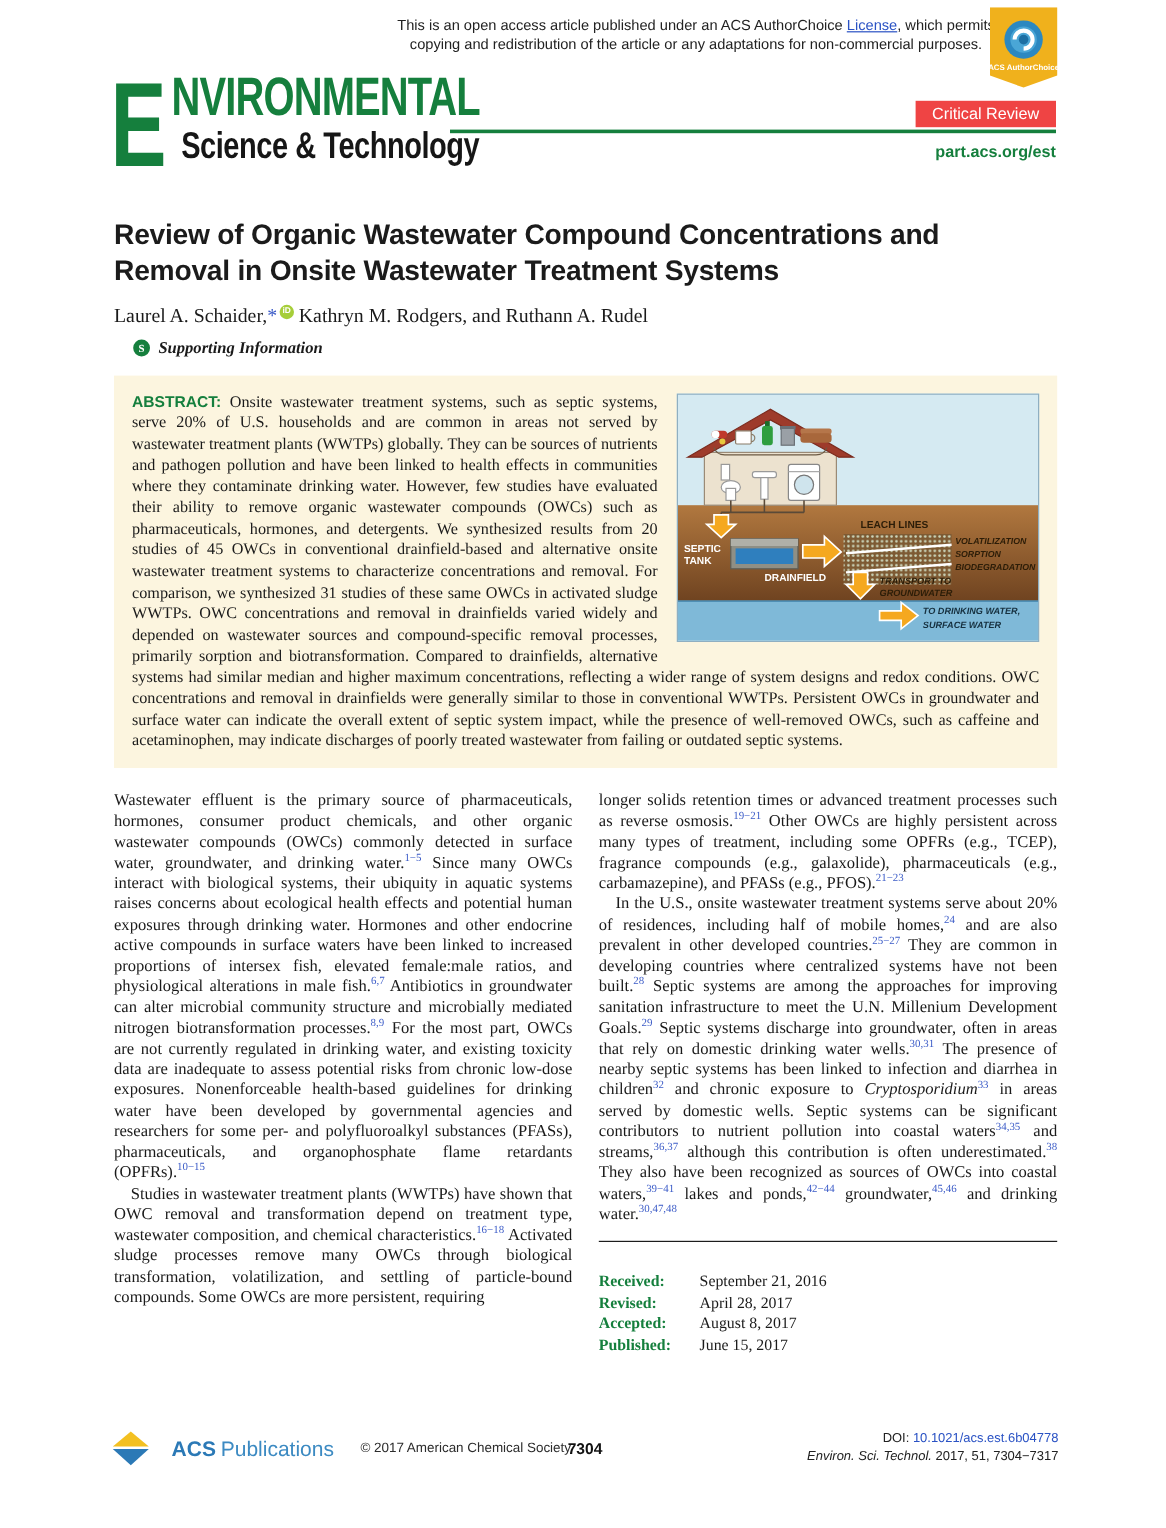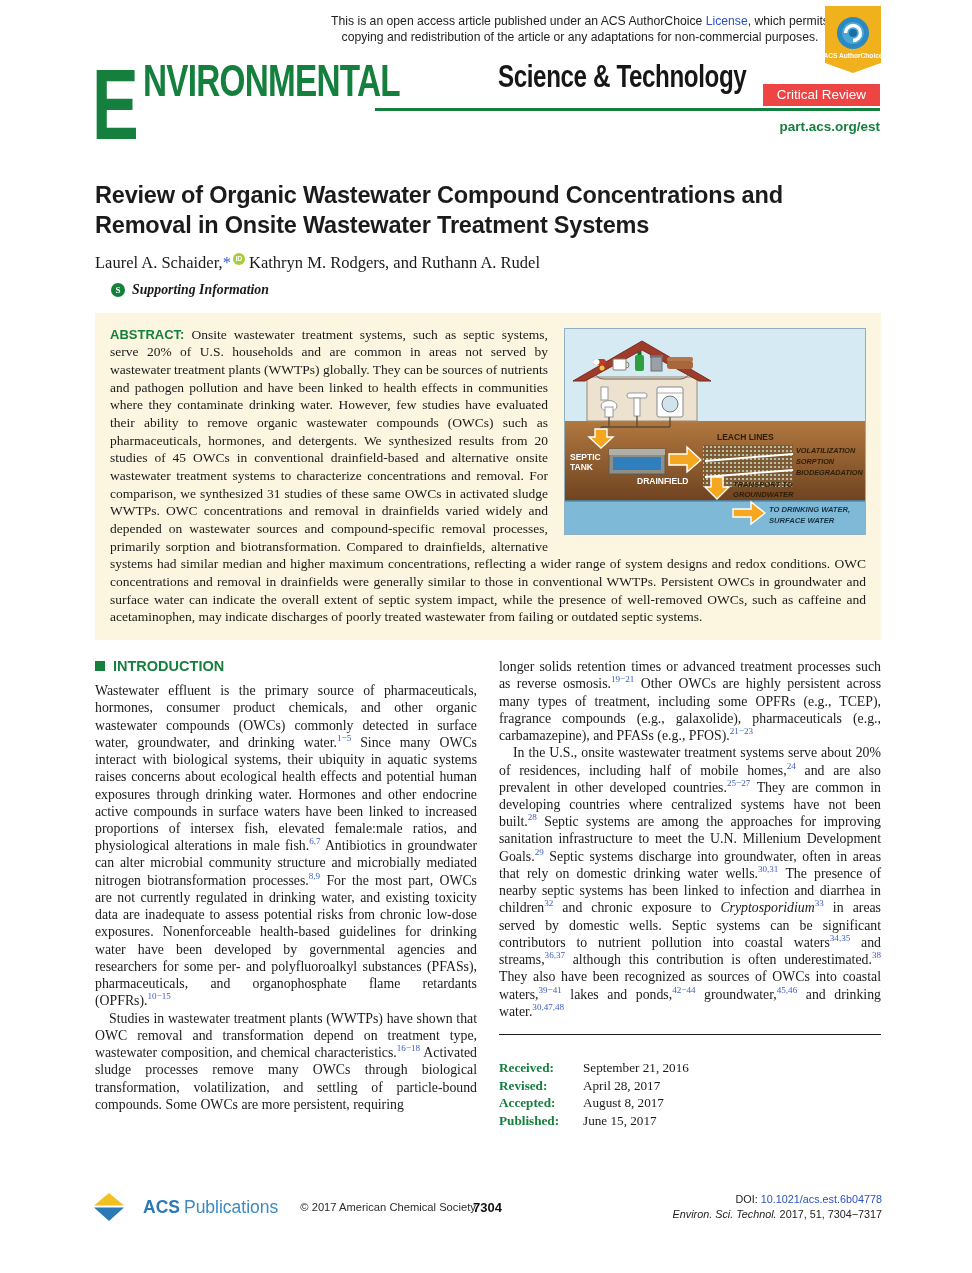--- a/index.html
+++ b/index.html
@@ -3,29 +3,29 @@
 <meta charset="utf-8">
 <style>
   * { box-sizing: border-box; }
   html,body { margin:0; padding:0; background:#ffffff; }
   .page { position:relative; width:972px; height:1273px; background:#fff;
           font-family:"Liberation Serif", serif; color:#1a1a1a; overflow:hidden; }
 
   
   .notice { position:absolute; left:330px; top:14px; width:500px; text-align:center;
             font-family:"Liberation Sans", sans-serif; font-size:12.2px; line-height:1.3; color:#222; }
-  .inline-link { color:#2a52c4; cursor:pointer; }
+  .inline-link { color:#2a52c4; text-decoration:underline; cursor:pointer; }
 
   .badge-wrap { position:absolute; right:90px; top:6px; }
 
   
   .logo { position:absolute; left:92px; top:56px; display:flex; align-items:flex-start; }
   .logo-e { font-family:"Liberation Sans", sans-serif; font-weight:bold; font-size:100px; line-height:96px;
             color:#157f3d; transform:scaleX(.70); transform-origin:left top; }
-  .logo-lines { display:flex; flex-direction:row; margin-left:-16px; padding-top:2px; }
+  .logo-lines { display:flex; flex-direction:column; margin-left:-16px; padding-top:2px; }
   .logo-top { font-family:"Liberation Sans", sans-serif; font-weight:bold; font-size:45px; line-height:45px;
               color:#157f3d; transform:scaleX(.74); transform-origin:left; letter-spacing:-1px; }
   .logo-bottom { font-family:"Liberation Sans", sans-serif; font-weight:bold; font-size:31px; line-height:31px;
                  color:#161616; transform:scaleX(.78); transform-origin:left; margin-top:3px; margin-left:8px;
                  letter-spacing:-0.5px; }
 
   .rule-green { position:absolute; left:375px; width:505px; top:108px; height:3px; background:#157f3d; }
   .critical { position:absolute; right:92px; top:84px; background:#ef4444; color:#fff;
               font-family:"Liberation Sans", sans-serif; font-size:13.5px; padding:3px 14px 4px; }
   .pubs { position:absolute; right:92px; top:119px; color:#157f3d; font-family:"Liberation Sans", sans-serif;
@@ -201,24 +201,20 @@
           <polygon points="168,180 186,180 186,173 200,184 186,195 186,188 168,188" fill="#f5a81f" stroke="#ffffff" stroke-width="1.4"></polygon>
           <text x="204" y="183" font-family="Liberation Sans, sans-serif" font-size="7.6" font-weight="bold" font-style="italic" fill="#16303f">TO DRINKING WATER,</text>
           <text x="204" y="194" font-family="Liberation Sans, sans-serif" font-size="7.6" font-weight="bold" font-style="italic" fill="#16303f">SURFACE WATER</text>
         </svg>
       </figure>
       <p class="abstract-p"><span class="abstract-label">ABSTRACT:</span><span> Onsite wastewater treatment systems, such as septic systems, serve 20% of U.S. households and are common in areas not served by wastewater treatment plants (WWTPs) globally. They can be sources of nutrients and pathogen pollution and have been linked to health effects in communities where they contaminate drinking water. However, few studies have evaluated their ability to remove organic wastewater compounds (OWCs) such as pharmaceuticals, hormones, and detergents. We synthesized results from 20 studies of 45 OWCs in conventional drainfield-based and alternative onsite wastewater treatment systems to characterize concentrations and removal. For comparison, we synthesized 31 studies of these same OWCs in activated sludge WWTPs. OWC concentrations and removal in drainfields varied widely and depended on wastewater sources and compound-specific removal processes, primarily sorption and biotransformation. Compared to drainfields, alternative systems had similar median and higher maximum concentrations, reflecting a wider range of system designs and redox conditions. OWC concentrations and removal in drainfields were generally similar to those in conventional WWTPs. Persistent OWCs in groundwater and surface water can indicate the overall extent of septic system impact, while the presence of well-removed OWCs, such as caffeine and acetaminophen, may indicate discharges of poorly treated wastewater from failing or outdated septic systems.</span></p>
     </div>
 
     <div class="columns">
       <div class="col">
-        <h2 class="intro-head">
-          <span class="sq"></span>
-          <span>INTRODUCTION</span>
-        </h2>
         <p class="body">Wastewater effluent is the primary source of pharmaceuticals, hormones, consumer product chemicals, and other organic wastewater compounds (OWCs) commonly detected in surface water, groundwater, and drinking water.<sup class="cite">1−5</sup> Since many OWCs interact with biological systems, their ubiquity in aquatic systems raises concerns about ecological health effects and potential human exposures through drinking water. Hormones and other endocrine active compounds in surface waters have been linked to increased proportions of intersex fish, elevated female:male ratios, and physiological alterations in male fish.<sup class="cite">6,7</sup> Antibiotics in groundwater can alter microbial community structure and microbially mediated nitrogen biotransformation processes.<sup class="cite">8,9</sup> For the most part, OWCs are not currently regulated in drinking water, and existing toxicity data are inadequate to assess potential risks from chronic low-dose exposures. Nonenforceable health-based guidelines for drinking water have been developed by governmental agencies and researchers for some per- and polyfluoroalkyl substances (PFASs), pharmaceuticals, and organophosphate flame retardants (OPFRs).<sup class="cite">10−15</sup></p>
         <p class="body indent">Studies in wastewater treatment plants (WWTPs) have shown that OWC removal and transformation depend on treatment type, wastewater composition, and chemical characteristics.<sup class="cite">16−18</sup> Activated sludge processes remove many OWCs through biological transformation, volatilization, and settling of particle-bound compounds. Some OWCs are more persistent, requiring</p>
       </div>
       <div class="col">
         <p class="body">longer solids retention times or advanced treatment processes such as reverse osmosis.<sup class="cite">19−21</sup> Other OWCs are highly persistent across many types of treatment, including some OPFRs (e.g., TCEP), fragrance compounds (e.g., galaxolide), pharmaceuticals (e.g., carbamazepine), and PFASs (e.g., PFOS).<sup class="cite">21−23</sup></p>
         <p class="body indent">In the U.S., onsite wastewater treatment systems serve about 20% of residences, including half of mobile homes,<sup class="cite">24</sup> and are also prevalent in other developed countries.<sup class="cite">25−27</sup> They are common in developing countries where centralized systems have not been built.<sup class="cite">28</sup> Septic systems are among the approaches for improving sanitation infrastructure to meet the U.N. Millenium Development Goals.<sup class="cite">29</sup> Septic systems discharge into groundwater, often in areas that rely on domestic drinking water wells.<sup class="cite">30,31</sup> The presence of nearby septic systems has been linked to infection and diarrhea in children<sup class="cite">32</sup> and chronic exposure to <i>Cryptosporidium</i><sup class="cite">33</sup> in areas served by domestic wells. Septic systems can be significant contributors to nutrient pollution into coastal waters<sup class="cite">34,35</sup> and streams,<sup class="cite">36,37</sup> although this contribution is often underestimated.<sup class="cite">38</sup> They also have been recognized as sources of OWCs into coastal waters,<sup class="cite">39−41</sup> lakes and ponds,<sup class="cite">42−44</sup> groundwater,<sup class="cite">45,46</sup> and drinking water.<sup class="cite">30,47,48</sup></p>
 
         <div class="dates">
           <div class="dates-row">
             <span class="dates-label">Received:</span>

